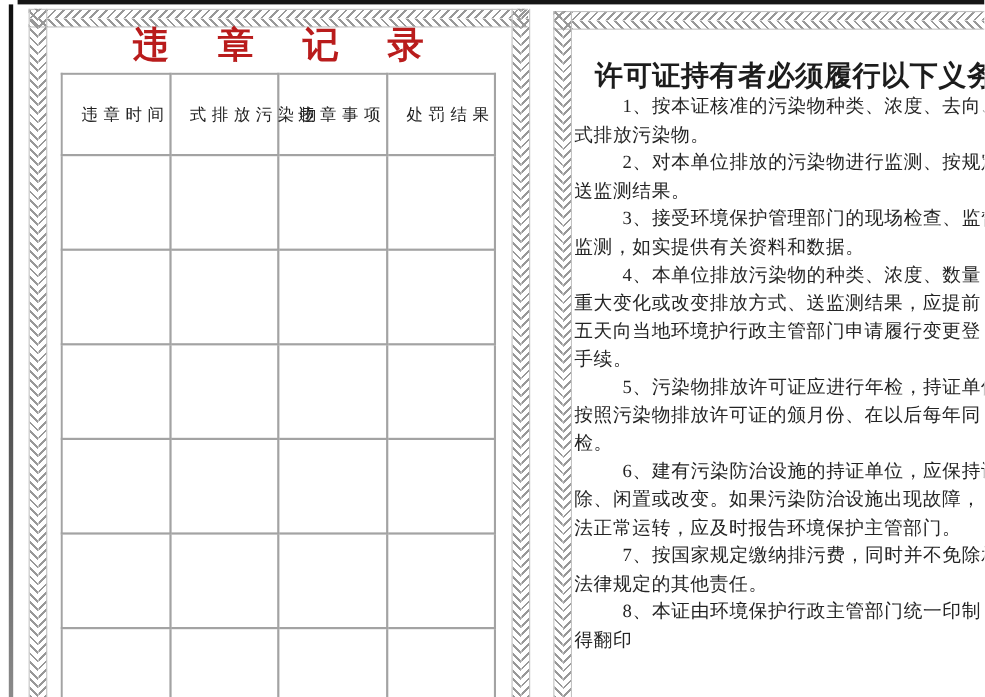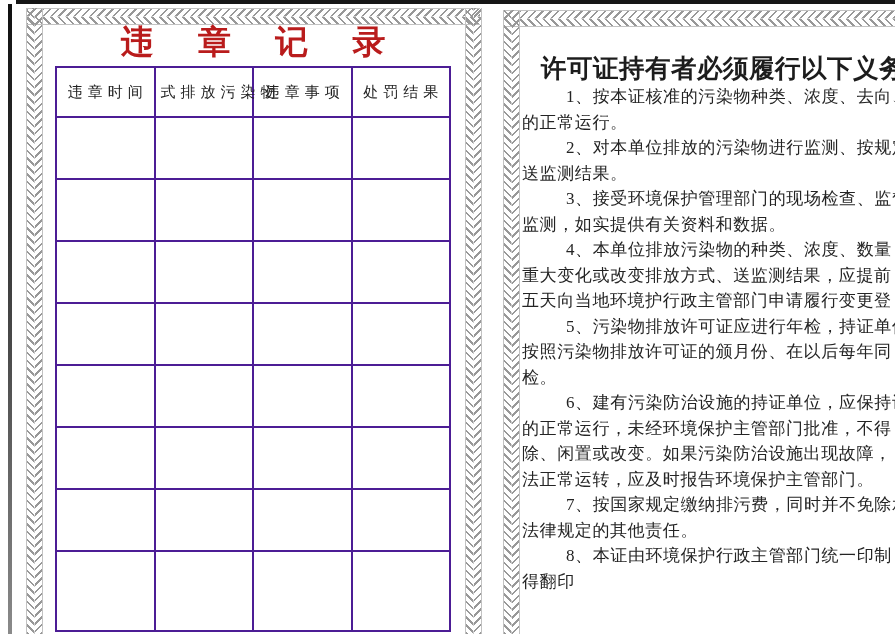--- a/index.html
+++ b/index.html
@@ -47,21 +47,21 @@
   .left-title{
     position:absolute;left:56px;top:22px;width:394px;margin:0;
     text-align:center;font-size:33px;font-weight:600;color:#b91c1c;
     letter-spacing:18px;text-indent:18px;line-height:40px;white-space:nowrap;
   }
   .table-wrap{
     position:absolute;left:55px;top:66px;width:396px;height:568px;overflow:hidden;
   }
   table.vtable{width:396px;border-collapse:collapse;table-layout:fixed;}
   table.vtable th,table.vtable td{
-    border:2px solid #4c1d95;padding:0;
+    border:2px solid #a3a3a3;padding:12px;
   }
   table.vtable th{
     height:48px;font-weight:normal;font-size:15px;letter-spacing:5px;
     text-indent:5px;color:#222;text-align:center;vertical-align:middle;white-space:nowrap;
   }
   table.vtable td{height:60px;}
   table.vtable tr.last td{height:78px;}
 
   
   .right-title{
@@ -158,33 +158,33 @@
   </div>
 
   <div>
     <div class="zz zz-h rp-top"></div>
     <div class="zz zz-v rp-left"></div>
 
     <h2 class="right-title">许可证持有者必须履行以下义务</h2>
 
     <div class="obligations" id="obligation-lines">
         <div class="line indent">1、按本证核准的污染物种类、浓度、去向、</div>
-        <div class="line">的正常运行。</div>
+        <div class="line">式排放污染物。</div>
         <div class="line indent">2、对本单位排放的污染物进行监测、按规定</div>
         <div class="line">送监测结果。</div>
         <div class="line indent">3、接受环境保护管理部门的现场检查、监督</div>
         <div class="line">监测，如实提供有关资料和数据。</div>
         <div class="line indent">4、本单位排放污染物的种类、浓度、数量，</div>
         <div class="line">重大变化或改变排放方式、送监测结果，应提前</div>
         <div class="line">五天向当地环境护行政主管部门申请履行变更登</div>
+        <div class="line">手续。</div>
         <div class="line indent">5、污染物排放许可证应进行年检，持证单位</div>
         <div class="line">按照污染物排放许可证的颁月份、在以后每年同</div>
         <div class="line">检。</div>
         <div class="line indent">6、建有污染防治设施的持证单位，应保持设</div>
-        <div class="line">的正常运行，未经环境保护主管部门批准，不得</div>
         <div class="line">除、闲置或改变。如果污染防治设施出现故障，</div>
         <div class="line">法正常运转，应及时报告环境保护主管部门。</div>
         <div class="line indent">7、按国家规定缴纳排污费，同时并不免除承</div>
         <div class="line">法律规定的其他责任。</div>
         <div class="line indent">8、本证由环境保护行政主管部门统一印制，</div>
         <div class="line">得翻印</div>
       </div>
   </div>
 
 </div>

